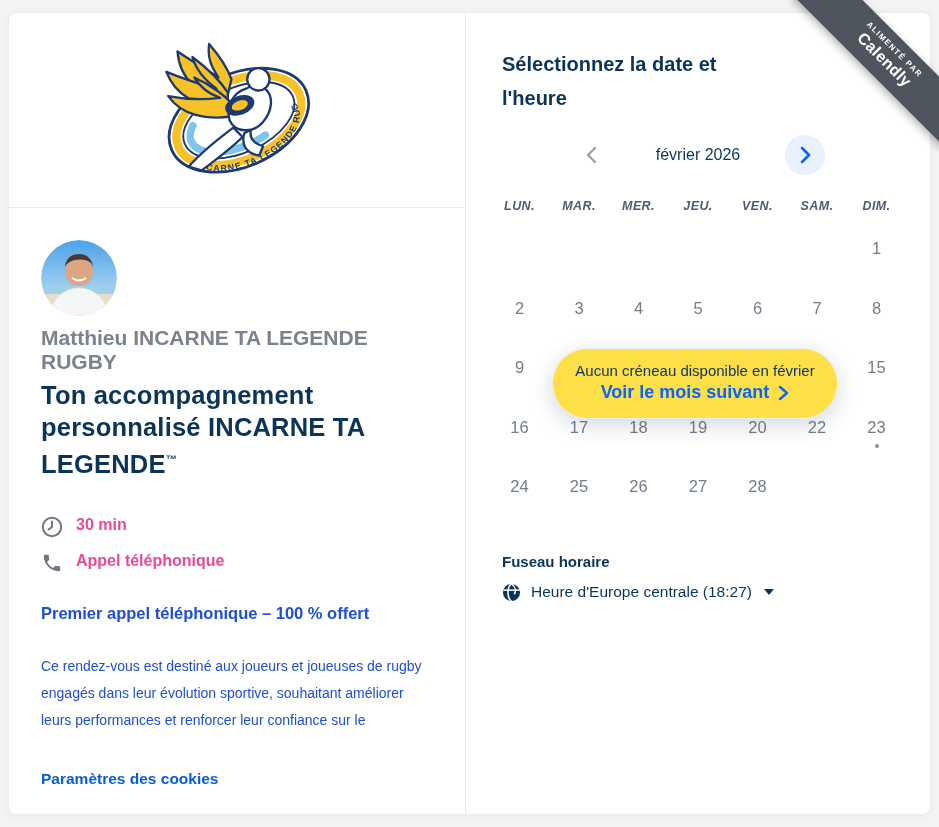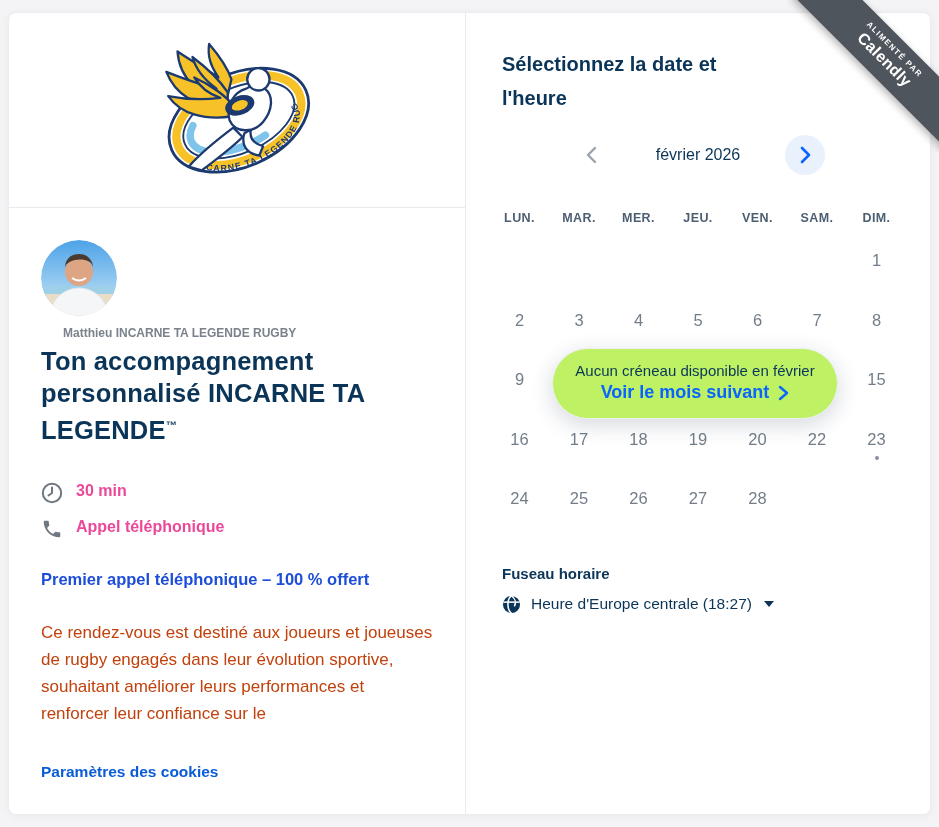--- a/index.html
+++ b/index.html
@@ -19,45 +19,45 @@
     border-radius: 8px;
     box-shadow: 0 1px 8px rgba(0,0,0,0.05);
     display: flex;
     overflow: hidden;
   }
   
   .left-panel { width: 457px; min-width: 457px; border-right: 1px solid #e9eaec; display: flex; flex-direction: column; }
   .logo-section { height: 195px; border-bottom: 1px solid #e9eaec; display: flex; align-items: center; justify-content: center; }
   .profile-section { padding: 32px 32px 24px 32px; }
   .avatar { width: 76px; height: 76px; border-radius: 50%; overflow: hidden; display: block; }
-  .host-name { margin-top: 10px; font-size: 12px; font-weight: 700; color: #7b828c; margin-left: 22px; }
+  .host-name { margin-top: 10px; font-size: 21px; font-weight: 700; color: #7b828c; }
   .event-title { margin-top: 5px; font-size: 25.5px; line-height: 32px; font-weight: 800; color: #0b3558; max-width: 420px; letter-spacing: 0.2px; }
   .event-title sup { font-size: 11px; font-weight: 700; vertical-align: super; }
   .meta-row { display: flex; align-items: flex-start; gap: 13px; margin-top: 14px; color: #ec4899; font-size: 16px; font-weight: 700; }
   .meta-row.first { margin-top: 36px; }
   .meta-row svg { flex: 0 0 auto; }
   .highlight { margin-top: 30px; font-size: 16.5px; font-weight: 700; color: #1d4ed8; }
-  .description { margin-top: 30px; font-size: 17px; line-height: 27px; color: #c2410c; max-width: 400px; }
+  .description { margin-top: 30px; font-size: 14px; line-height: 27px; color: #1d4ed8; max-width: 400px; }
   .cookie-link { margin-top: 36px; display: inline-block; font-size: 15.5px; font-weight: 700; color: #0a5cd7; text-decoration: none; cursor: pointer; }
   
   .right-panel { flex: 1; position: relative; padding-top: 34px; }
   .panel-title { margin-left: 36px; font-size: 20px; line-height: 34px; font-weight: 700; color: #0b3558; max-width: 250px; }
   .cal-nav { margin-top: 20px; display: flex; align-items: center; justify-content: center; gap: 34px; }
   .nav-btn { width: 40px; height: 40px; border: none; background: transparent; border-radius: 50%; display: flex; align-items: center; justify-content: center; cursor: pointer; }
   .nav-btn.next { background: #e9f1fd; }
   .month-label { font-size: 16px; color: #0b3558; min-width: 106px; text-align: center; }
-  .day-headers { display: grid; grid-template-columns: repeat(7, 59.5px); justify-content: center; margin-top: 36px; }
+  .day-headers { display: grid; grid-template-columns: repeat(7, 59.5px); justify-content: center; margin-top: 24px; font-style: italic; }
   .day-headers span { text-align: center; font-size: 12.5px; font-weight: 600; letter-spacing: 0.4px; color: #4c5e71; }
   .cal-grid { display: grid; grid-template-columns: repeat(7, 59.5px); grid-auto-rows: 59.5px; justify-content: center; margin-top: 6px; }
   .day-cell { position: relative; display: flex; align-items: center; justify-content: center; font-size: 16.5px; color: #737d89; background: transparent; border: none; }
   .day-cell.empty { pointer-events: none; }
   .today-dot { position: absolute; bottom: 9px; left: 50%; transform: translateX(-50%); width: 4px; height: 4px; border-radius: 50%; background: #8a929c; }
   .tooltip {
     position: absolute; left: 86px; top: 335px; width: 286px;
-    background: #bef264; border: 1px solid #eef0f2; border-radius: 40px;
+    background: #fde047; border: 1px solid #eef0f2; border-radius: 40px;
     box-shadow: 0 6px 22px rgba(20,40,70,0.18);
     text-align: center; padding: 13px 8px 15px 8px; z-index: 3;
   }
   .tooltip-msg { font-size: 15px; color: #0b3558; }
   .tooltip-action { margin-top: 3px; border: none; background: transparent; font-family: inherit; display: inline-flex; align-items: center; gap: 9px; font-size: 18px; font-weight: 700; color: #0a64ff; cursor: pointer; }
   .tz-label { margin: 36px 0 0 36px; font-size: 15px; font-weight: 700; color: #0b3558; }
   .tz-select { margin: 13px 0 0 36px; display: flex; align-items: center; gap: 10px; border: none; background: transparent; font-family: inherit; font-size: 15.5px; color: #0b3558; cursor: pointer; }
   .caret-down { width: 0; height: 0; border-left: 5px solid transparent; border-right: 5px solid transparent; border-top: 6px solid #0b3558; margin-left: 2px; }
   
   .ribbon-wrap { position: absolute; top: 0; right: 0; width: 152px; height: 152px; overflow: hidden; z-index: 10; }

